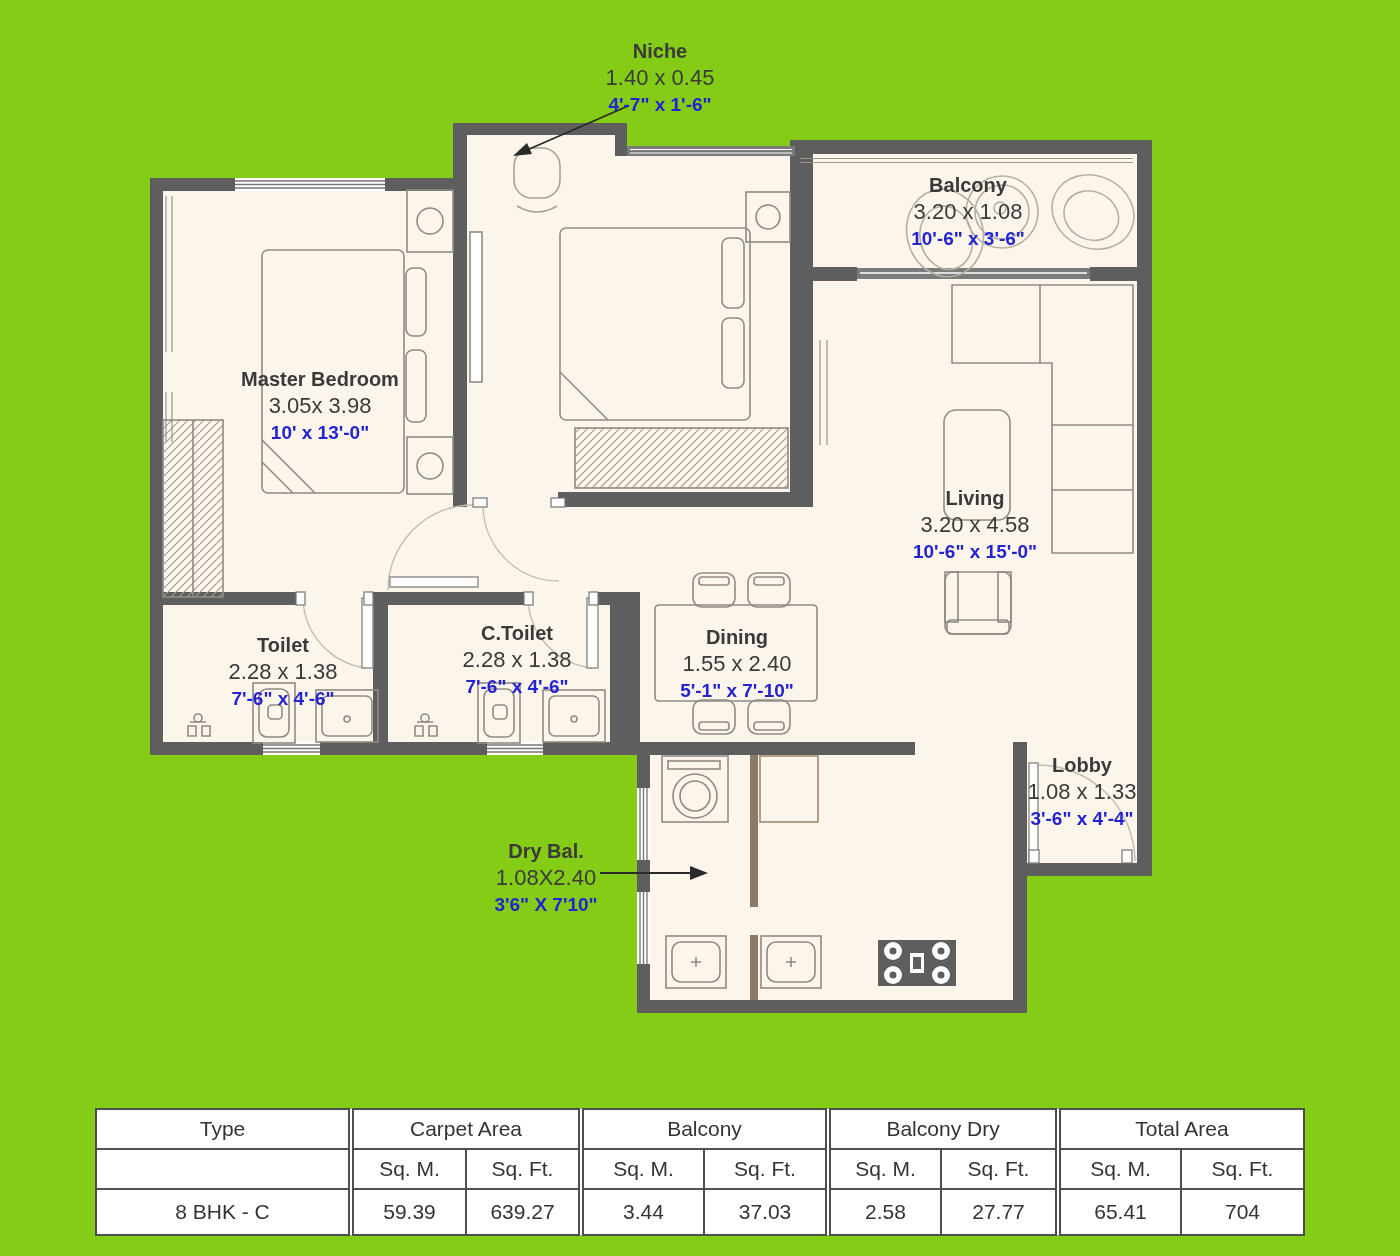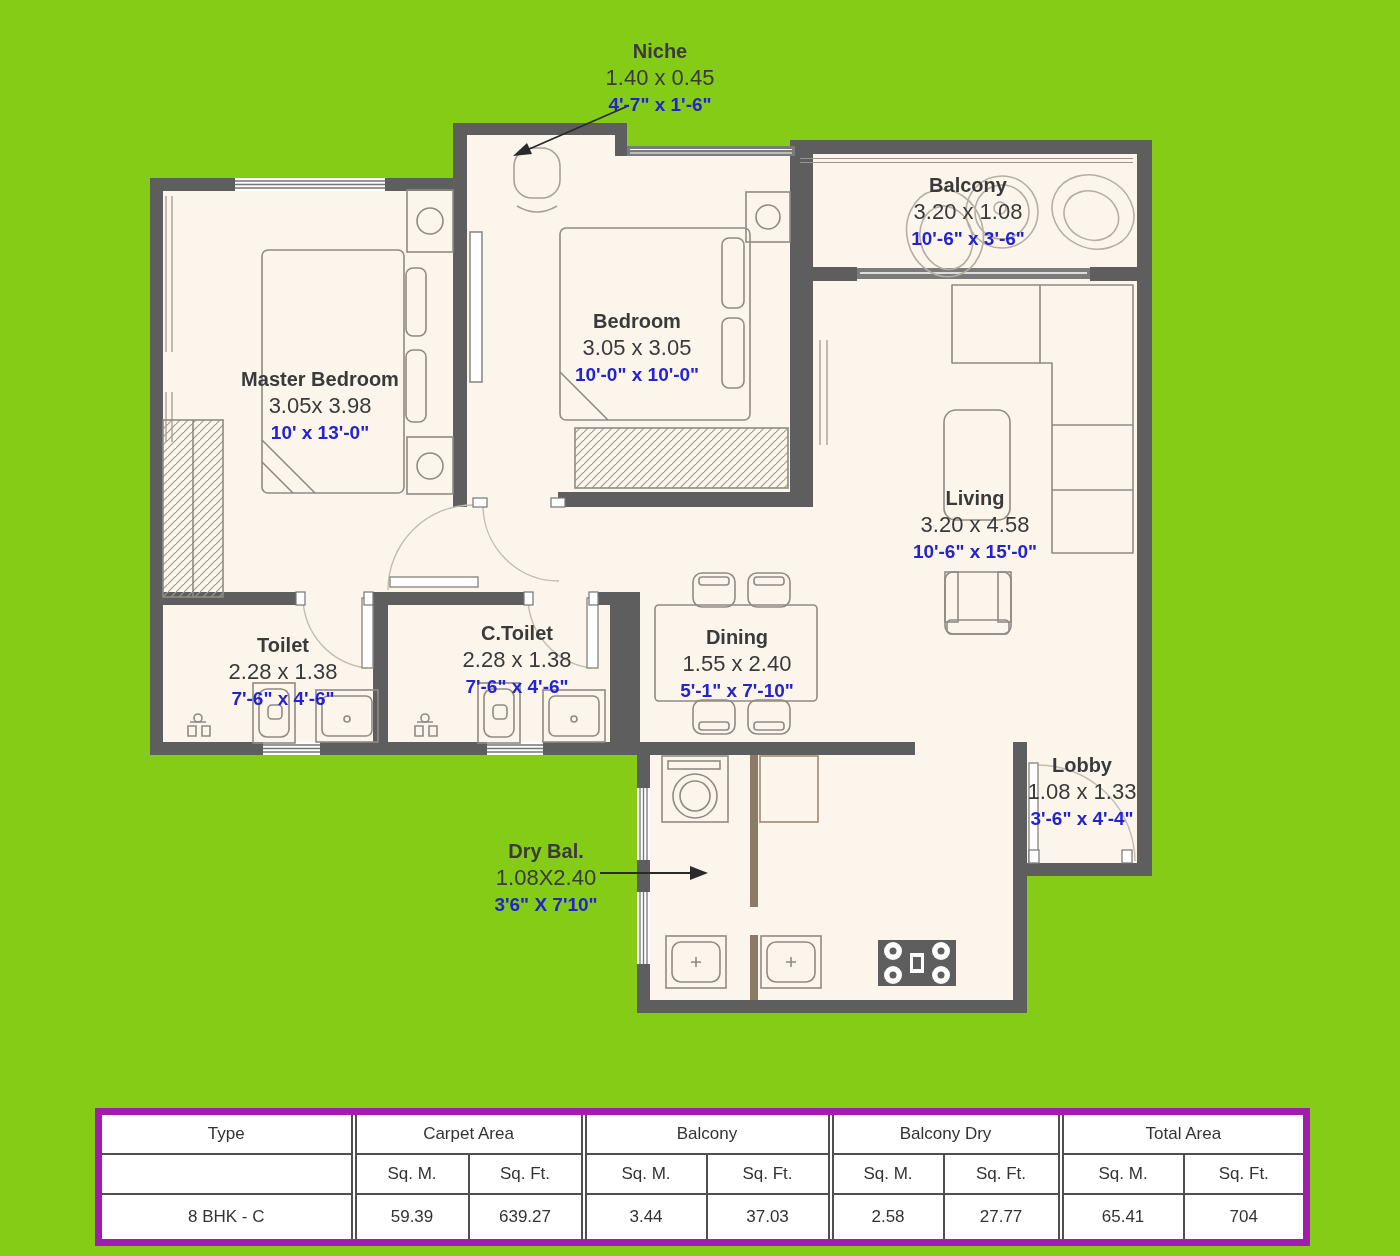--- a/index.html
+++ b/index.html
@@ -7,21 +7,21 @@
         font-family:"Liberation Sans",sans-serif;}
   #plan-svg{position:absolute;left:0;top:0;}
   .room-label{position:absolute;text-align:center;transform:translateX(-50%);
               line-height:1.3;color:#3a3a3a;white-space:nowrap;z-index:5;}
   .rn{font-weight:bold;font-size:20px;}
   .rm{font-size:22px;}
   .ri{font-size:19px;font-weight:bold;color:#2323cf;}
   
   #area-table-wrap{position:absolute;left:95px;top:1108px;width:1208px;z-index:5;}
   table.area{border-collapse:collapse;width:100%;table-layout:fixed;
-             font-size:17px;color:#333;border:7px solid #a21caf;}
+             font-size:21px;color:#333;border:1px solid #a21caf;}
   table.area th,table.area td{border:2px solid #4f4f4f;text-align:center;
              font-weight:normal;padding:0;height:38px;background:#fff;}
   table.area tr.data td{height:44px;}
   .grp{border-left:6px double #4f4f4f !important;}
 </style>
 </head>
 <body>
 
 <div id="page">
 
@@ -248,25 +248,20 @@
 
 <div class="room-label" style="left:660px;top:38px">
   <div class="rn">Niche</div>
   <div class="rm">1.40 x 0.45</div>
   <div class="ri">4'-7" x 1'-6"</div>
 </div>
 <div class="room-label" style="left:320px;top:366px">
   <div class="rn">Master Bedroom</div>
   <div class="rm">3.05x 3.98</div>
   <div class="ri">10' x 13'-0"</div>
-</div>
-<div class="room-label" style="left:637px;top:308px">
-  <div class="rn">Bedroom</div>
-  <div class="rm">3.05 x 3.05</div>
-  <div class="ri">10'-0" x 10'-0"</div>
 </div>
 <div class="room-label" style="left:968px;top:172px">
   <div class="rn">Balcony</div>
   <div class="rm">3.20 x 1.08</div>
   <div class="ri">10'-6" x 3'-6"</div>
 </div>
 <div class="room-label" style="left:975px;top:485px">
   <div class="rn">Living</div>
   <div class="rm">3.20 x 4.58</div>
   <div class="ri">10'-6" x 15'-0"</div>

